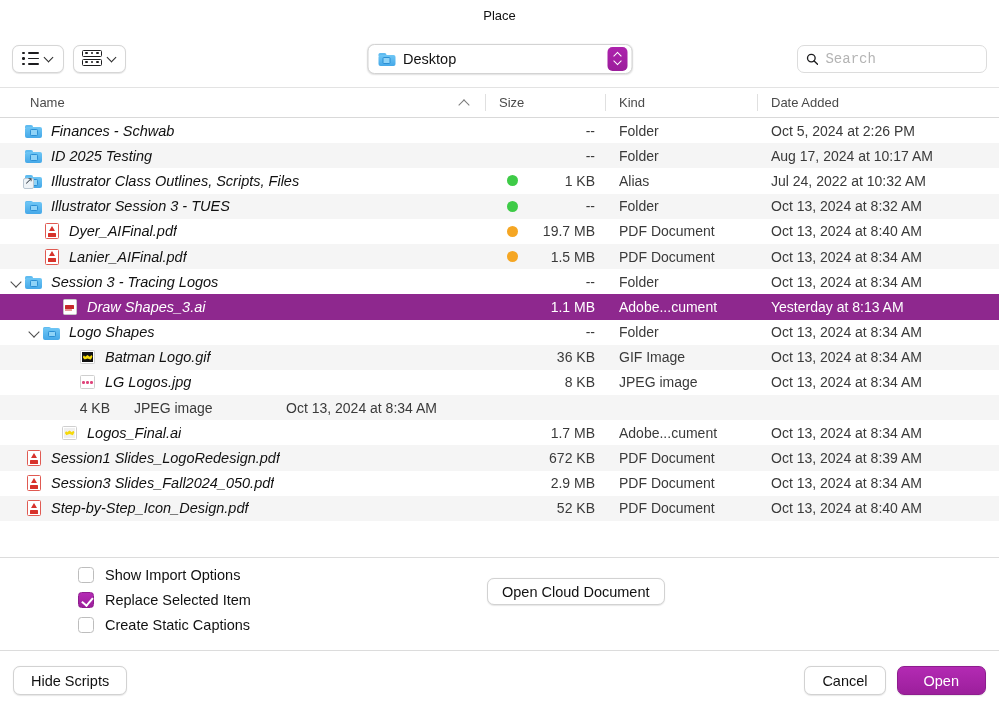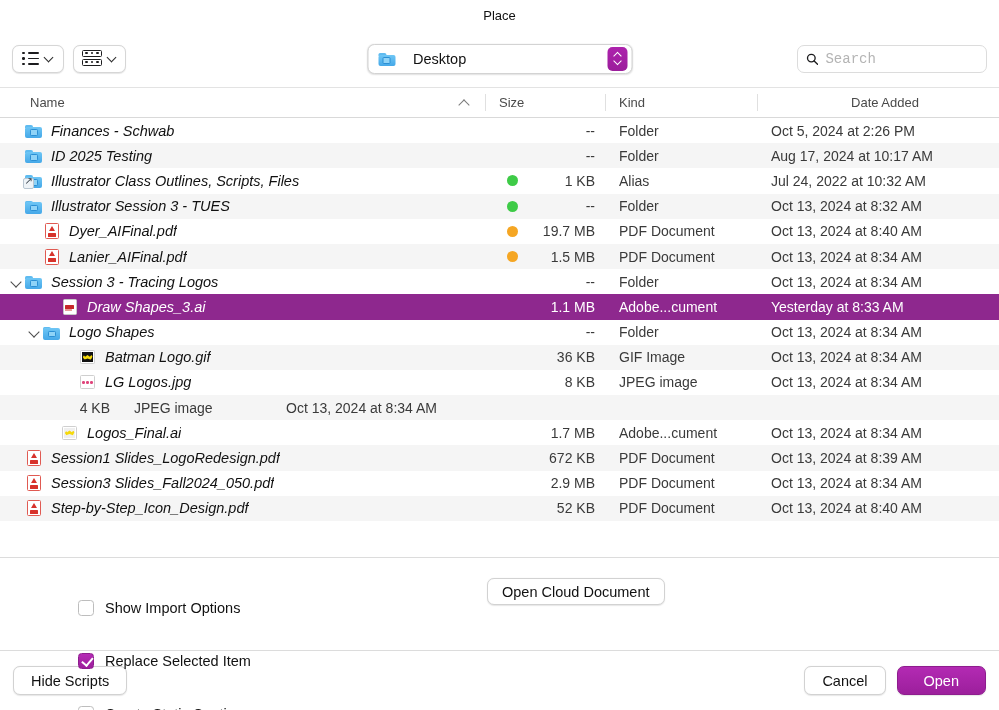--- a/index.html
+++ b/index.html
@@ -49,21 +49,21 @@
   }
   .grid-ico .rowbox span { width: 2.6px; height: 2.6px; border-radius: 50%; background: #1c1c1e; }
 
   
   .path-popup {
     position: absolute; left: 50%; transform: translateX(-50%);
     width: 265px; height: 30px; border: 1px solid #d3d3d3; border-radius: 7px;
     background: #fff; display: flex; align-items: center; padding: 0 4px 0 9px;
     box-shadow: 0 0.5px 1.5px rgba(0,0,0,.12); cursor: default;
   }
-  .path-label { font-size: 14.5px; color: #111; margin-left: 17px; flex: 1; }
+  .path-label { font-size: 14.5px; color: #111; margin-left: 7px; flex: 1; }
   .stepper {
     width: 20px; height: 24px; border-radius: 5px;
     background: linear-gradient(#ad22ad, #9b1d9b);
     display: flex; flex-direction: column; align-items: center; justify-content: center; gap: 3px;
   }
   .stepper .up, .stepper .dn { width: 7px; height: 4px; position: relative; }
   .stepper .up::after, .stepper .dn::after {
     content:""; position: absolute; left: 0.5px; top: 0; width: 5px; height: 5px;
     border-left: 1.5px solid #fff; border-top: 1.5px solid #fff;
   }
@@ -88,21 +88,21 @@
     background: #fff; border-top: 1px solid #e3e3e3; border-bottom: 1px solid #d9d9d9;
     font-size: 13px; color: #4a4a4a;
   }
   .col-header .ch { display: flex; align-items: center; position: relative; }
   .col-header .ch + .ch::before {
     content: ""; position: absolute; left: 0; top: 6px; bottom: 6px; width: 1px; background: #e0e0e0;
   }
   .ch-name  { width: 485px; padding-left: 30px; }
   .ch-size  { width: 120px; padding-left: 14px; }
   .ch-kind  { width: 152px; padding-left: 14px; }
-  .ch-date  { flex: 1; padding-left: 14px; justify-content: center; }
+  .ch-date  { flex: 1; padding-left: 14px; }
   .sort-asc { position: absolute; right: 16px; width: 10px; height: 10px; }
   .sort-asc::after {
     content:""; position: absolute; left: 1px; top: 3px; width: 7px; height: 7px;
     border-left: 1.5px solid #7a7a7a; border-top: 1.5px solid #7a7a7a; transform: rotate(45deg);
   }
 
   
   .file-list { flex: 1 1 auto; overflow: hidden; background: #fff; }
   .row {
     height: 25.2px; display: flex; align-items: center; font-size: 14.5px; color: #111;
@@ -200,21 +200,21 @@
 
   .dot { width: 11px; height: 11px; border-radius: 50%; }
   .dot.green  { background: #3ecb47; }
   .dot.orange { background: #f5a623; }
 
   
   .options {
     flex: 0 0 auto; height: 93px; position: relative;
     border-top: 1px solid #dcdcdc; background: #fff; padding: 9px 0 0 78px;
   }
-  .checkrow { display: flex; align-items: center; height: 25px; gap: 11px; cursor: default; margin-top: 28px; }
+  .checkrow { display: flex; align-items: flex-start; height: 25px; gap: 11px; cursor: default; }
   .cbox {
     width: 16px; height: 16px; border-radius: 3.5px; border: 1px solid #bdbdbd;
     background: #fff; position: relative; flex: 0 0 16px;
   }
   .cbox.checked { background: linear-gradient(#b52bb5, #9c1f9c); border-color: #8e1d8e; }
   .cbox.checked::after {
     content:""; position: absolute; left: 5px; top: 1.5px; width: 4.5px; height: 9px;
     border-right: 2px solid #fff; border-bottom: 2px solid #fff; transform: rotate(40deg);
   }
   .checkrow label { font-size: 14.5px; color: #111; }
@@ -430,21 +430,21 @@
           <span class="ico doc ai">
             <span class="page"></span>
             <span class="bar"></span>
             <span class="bar2"></span>
           </span>
           <span class="nm">Draw Shapes_3.ai</span>
         </span>
         <span class="cell-tag"></span>
         <span class="cell-size">1.1 MB</span>
         <span class="cell-kind">Adobe...cument</span>
-        <span class="cell-date">Yesterday at 8:33 AM</span>
+        <span class="cell-date">Yesterday at 8:13 AM</span>
       </div>
       <div class="row">
         <span class="cell-name" style="padding-left:26px">
           <span class="disc open"></span>
           <span class="ico folder">
             <span class="inner"></span>
           </span>
           <span class="nm">Logo Shapes</span>
         </span>
         <span class="cell-tag"></span>

